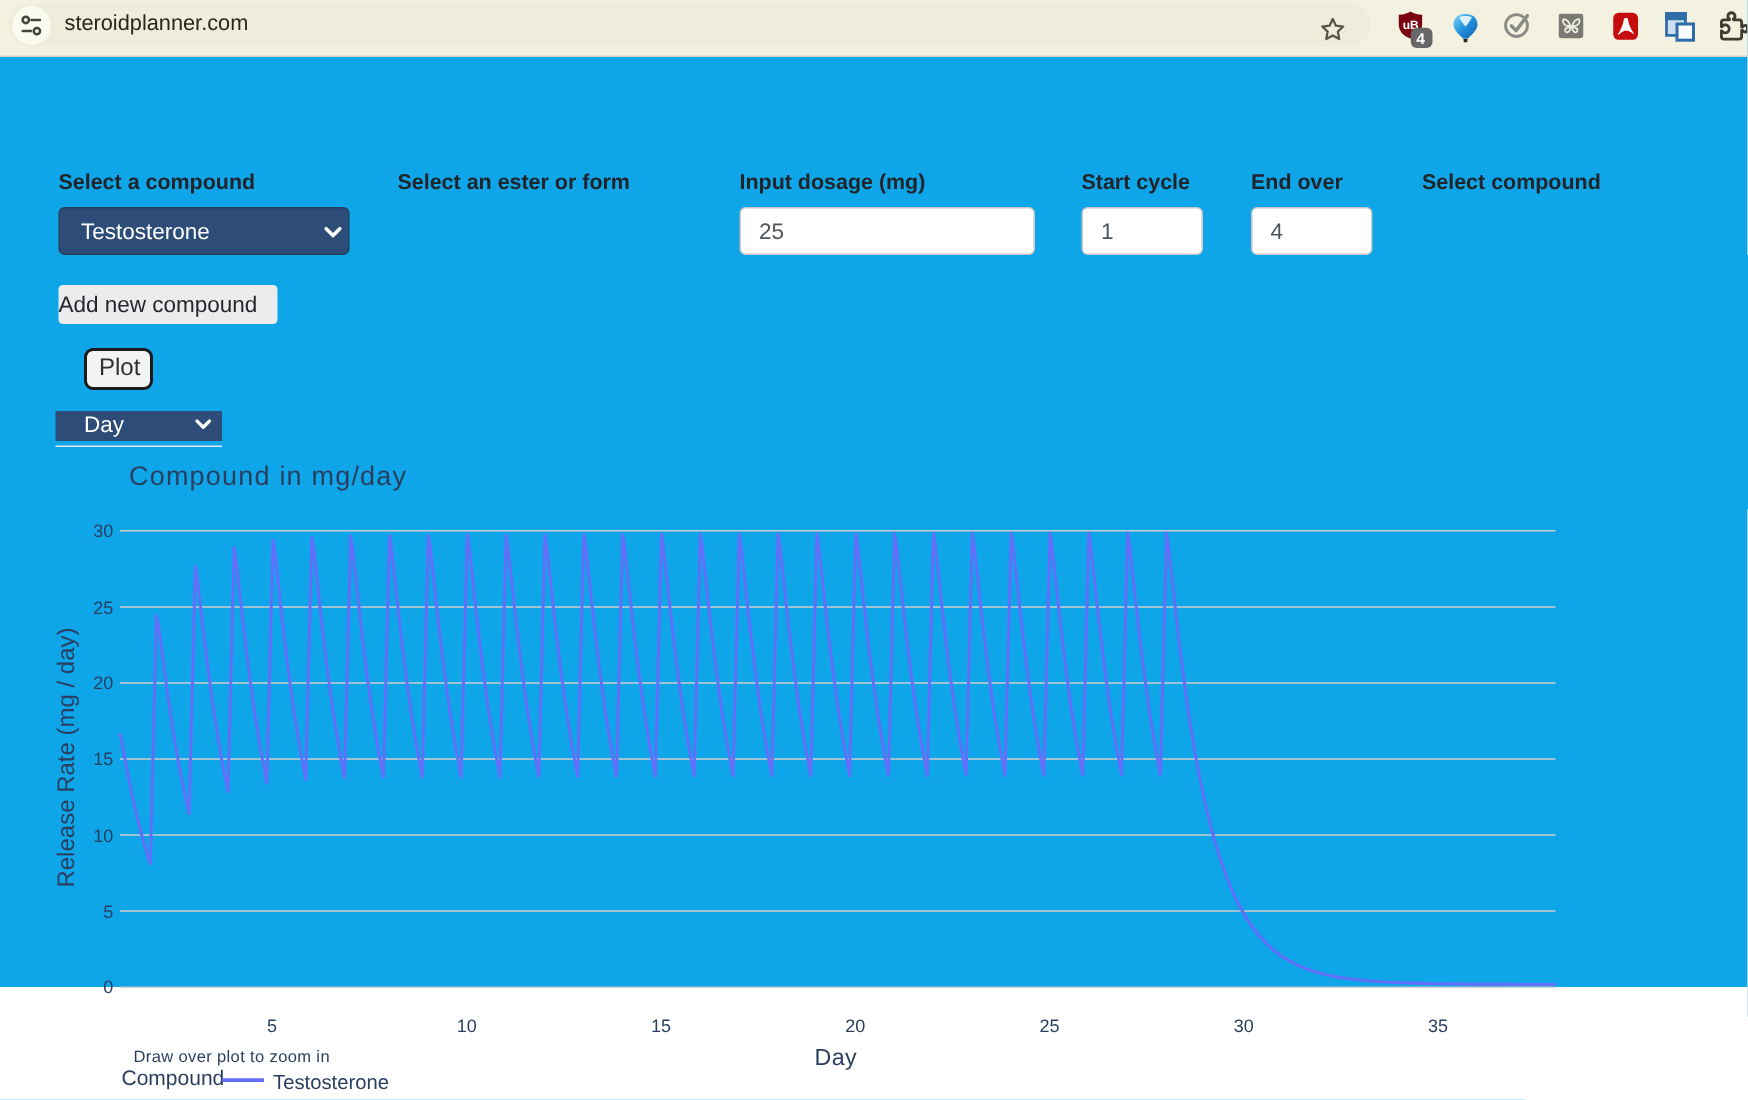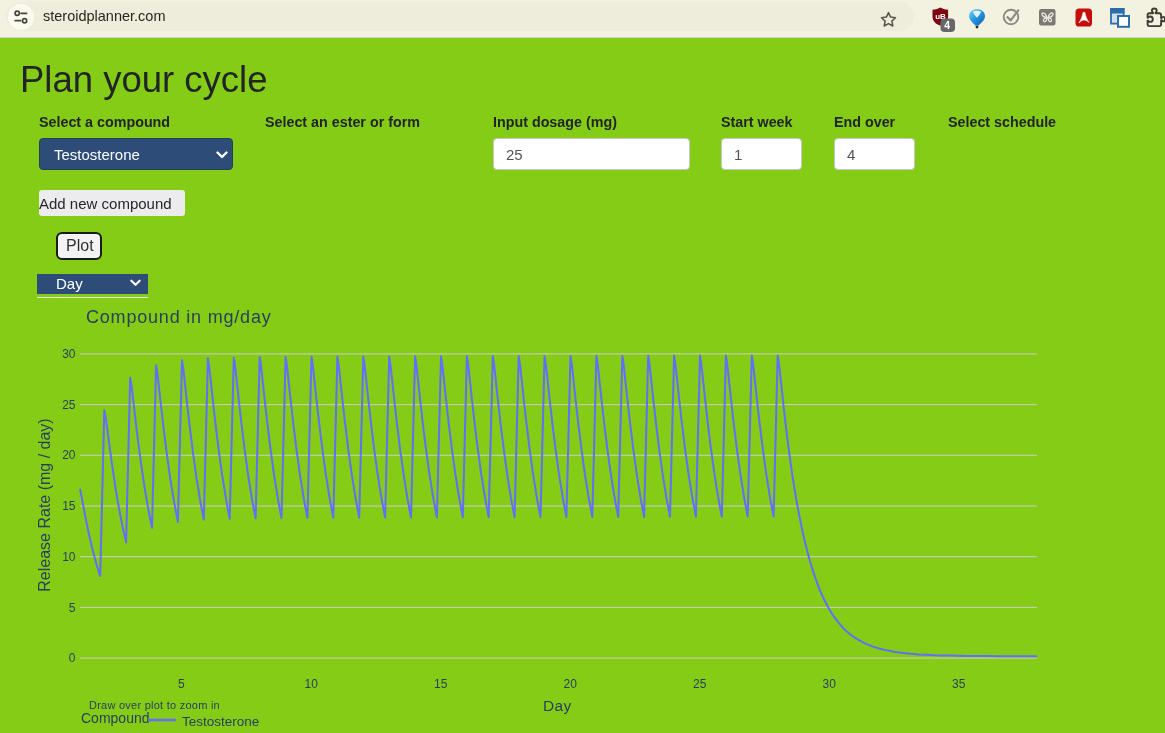--- a/index.html
+++ b/index.html
@@ -1,18 +1,18 @@
 <!DOCTYPE html>
 <html><head>
 <meta charset="utf-8">
 <style>
   * { margin:0; padding:0; box-sizing:border-box; }
   html,body { width:1165px; height:733px; overflow:hidden; background:#fff;
     font-family:"Liberation Sans", sans-serif; }
-  #stage { position:relative; width:1165px; height:733px; background:#84cc16; }
+  #stage { position:relative; width:1165px; height:658px; background:#0ea5e9; }
   .abs { position:absolute; }
 
   
   #toolbar { position:absolute; left:0; top:0; width:1165px; height:38px;
     background:#f3f1df; border-bottom:1px solid #d5d4cb; }
   #pill { position:absolute; left:6px; top:2px; width:908px; height:29px;
     border-radius:15px; background:#eeecda; }
   #tunecircle { position:absolute; left:2px; top:1.5px; width:26px; height:26px;
     border-radius:50%; background:#fbfaee; }
   #urltext { position:absolute; left:37px; top:6px; font-size:14.5px; color:#27271f; }
@@ -105,27 +105,26 @@
     <svg class="abs" style="left:1110px;top:8px" width="21" height="20" viewBox="0 0 21 20">
       <rect x="1" y="1" width="12.6" height="14.6" fill="#cde0f2" stroke="#2e6da8" stroke-width="1.8"></rect>
       <rect x="1" y="1" width="12.6" height="3.6" fill="#2e6da8" stroke="#2e6da8" stroke-width="1.8"></rect>
       <rect x="8" y="8" width="11" height="10.8" fill="#fafdff" stroke="#2e6da8" stroke-width="2"></rect>
     </svg>
     <svg class="abs" style="left:1146px;top:7px" width="19" height="22" viewBox="0 0 19 22">
       <path d="M3.4 6.2 L7 6.2 L7 5.6 C6.3 5.2 5.9 4.5 5.9 3.8 C5.9 2.5 7 1.5 8.3 1.5 C9.6 1.5 10.7 2.5 10.7 3.8 C10.7 4.5 10.3 5.2 9.6 5.6 L9.6 6.2 L13.3 6.2 C14.3 6.2 15.1 7 15.1 8 L15.1 11 L15.7 11 C16.1 10.3 16.8 9.9 17.5 9.9 C18.8 9.9 19 11 19 12.1 C19 13.2 18.8 14.3 17.5 14.3 C16.8 14.3 16.1 13.9 15.7 13.2 L15.1 13.2 L15.1 17.3 C15.1 18.3 14.3 19.1 13.3 19.1 L3.4 19.1 C2.4 19.1 1.6 18.3 1.6 17.3 L1.6 13.6 L2 13.6 C2.5 14.4 3.3 14.9 4.1 14.9 C5.6 14.9 6.8 13.7 6.8 12.2 C6.8 10.7 5.6 9.5 4.1 9.5 C3.3 9.5 2.5 10 2 10.8 L1.6 10.8 L1.6 8 C1.6 7 2.4 6.2 3.4 6.2 Z" fill="none" stroke="#3d3d33" stroke-width="1.9" stroke-linejoin="round"></path>
     </svg>
   </div>
 
-  <h1>Plan your cycle</h1>
   <div class="lbl" style="left:39px">Select a compound</div>
   <div class="lbl" style="left:265px">Select an ester or form</div>
   <div class="lbl" style="left:493px">Input dosage (mg)</div>
-  <div class="lbl" style="left:721px">Start week</div>
+  <div class="lbl" style="left:721px">Start cycle</div>
   <div class="lbl" style="left:834px">End over</div>
-  <div class="lbl" style="left:948px">Select schedule</div>
+  <div class="lbl" style="left:948px">Select compound</div>
 
   <div class="sel" style="left:39px;width:194px">Testosterone
     <svg width="12" height="8" viewBox="0 0 12 8">
         <path d="M1.5 1.5 L6 6 L10.5 1.5" fill="none" stroke="#fff" stroke-width="2.4" stroke-linecap="round" stroke-linejoin="round"></path>
       </svg>
   </div>
   <div class="inp" style="left:493px;width:197px">25</div>
   <div class="inp" style="left:721px;width:81px">1</div>
   <div class="inp" style="left:834px;width:81px">4</div>
 

